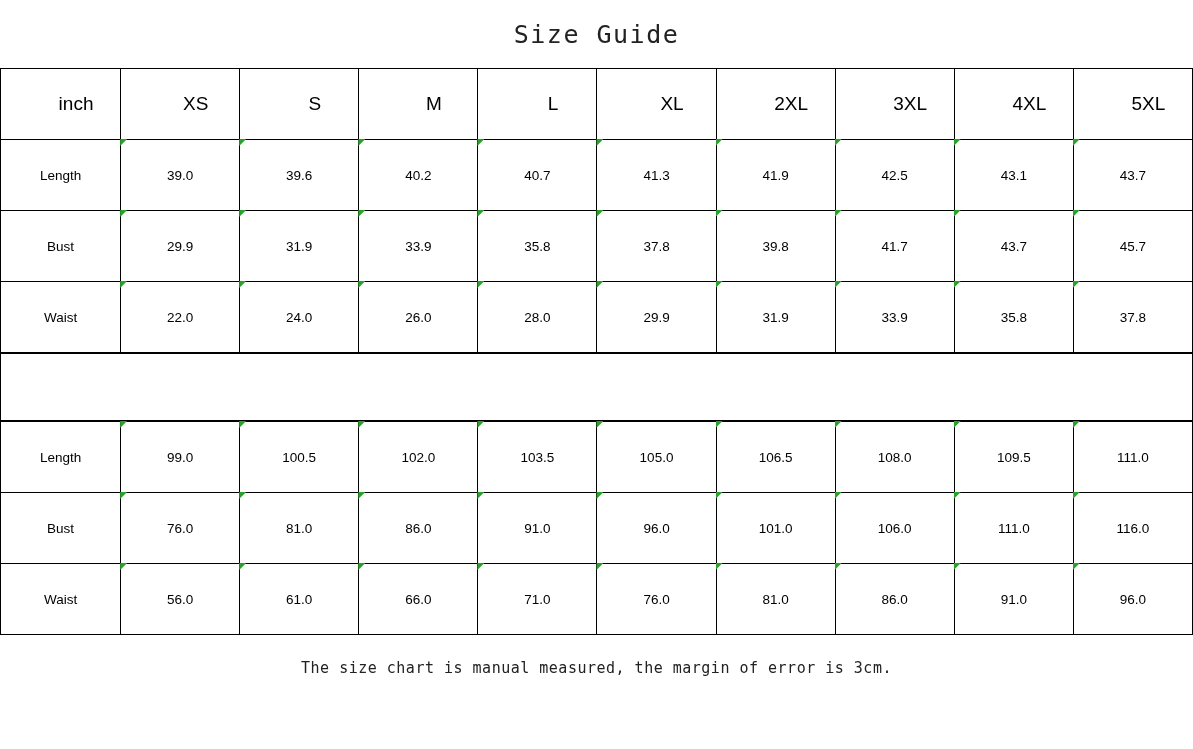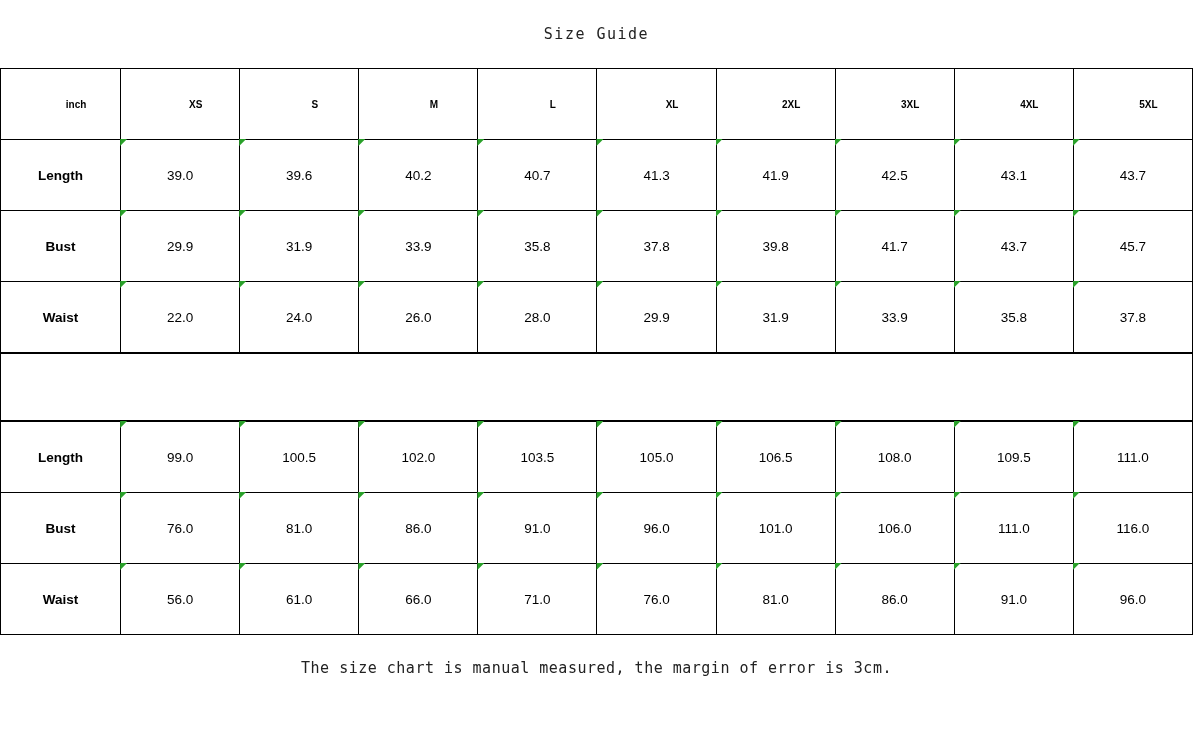--- a/index.html
+++ b/index.html
@@ -18,44 +18,44 @@
     box-sizing: border-box;
     background: #ffffff;
     overflow: hidden;
   }
   .title {
     height: 68px;
     display: flex;
     align-items: center;
     justify-content: center;
     font-family: "DejaVu Sans Mono", monospace;
-    font-size: 15px;
+    font-size: 25px;
     letter-spacing: 1.5px;
     color: #222;
   }
   table.size-table {
     border-collapse: collapse;
     width: 1193px;
     table-layout: fixed;
   }
   table.size-table td {
     border: 1px solid #000000;
     height: 68px;
     text-align: center;
     vertical-align: middle;
     font-size: 13.5px;
     position: relative;
   }
   table.size-table td.hdr {
-    font-weight: bold;
-    font-size: 10px;
+    font-weight: normal;
+    font-size: 19px;
     padding-left: 32px;
   }
   table.size-table td.rowlabel {
-    font-weight: bold;
+    font-weight: normal;
     font-size: 13.5px;
   }
   
   table.size-table col.c0 { width: 120px; }
   table.size-table col.cx { width: 119px; }
 
   
   .mark {
     position: absolute;
     top: -1px;

